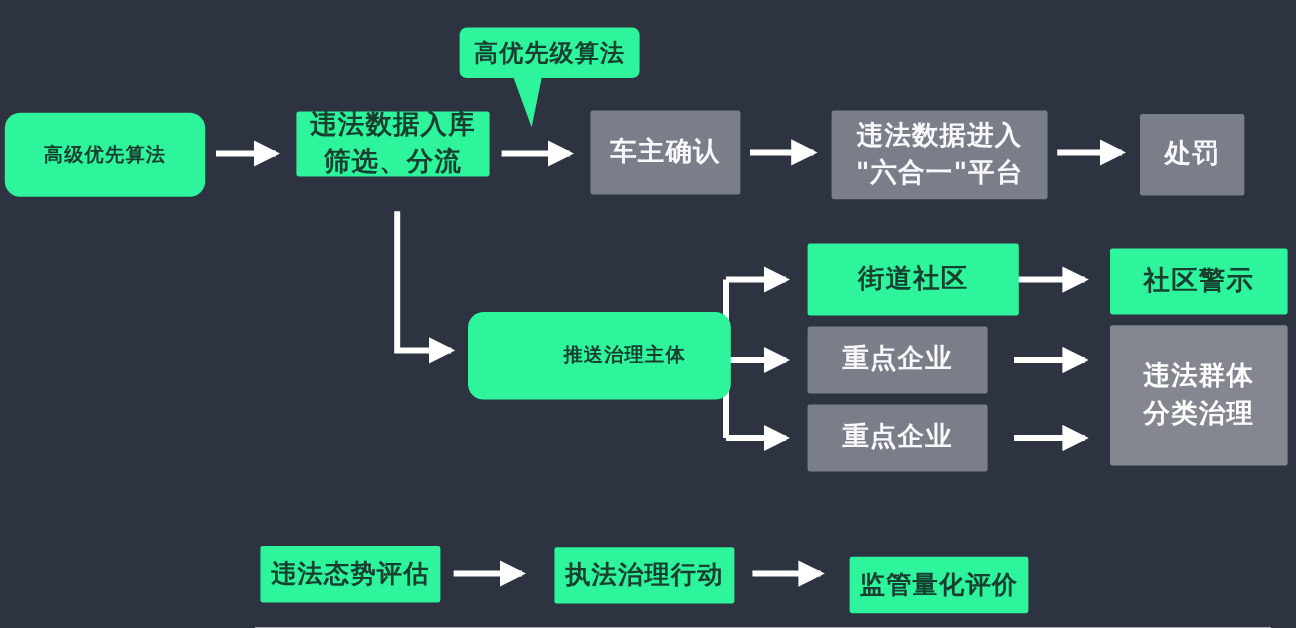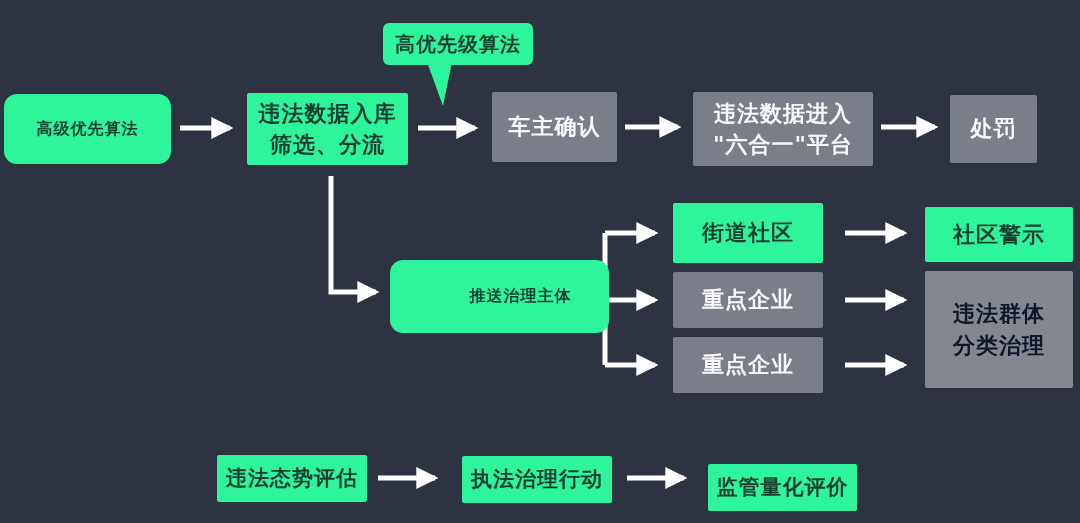--- a/index.html
+++ b/index.html
@@ -15,21 +15,21 @@
     position:absolute;
     display:flex; flex-direction:column;
     align-items:center; justify-content:center;
     font-weight:700; text-align:center;
     border-radius:2px;
     letter-spacing:1px;
     line-height:1.42;
   }
   .green { background:#2ef49c; color:#173f30; }
   .gray  { background:#7a7e88; color:#f7f8fa; }
-  .gray-lg { background:#84878f; color:#0f172a;align-items:center; }
+  .gray-lg { background:#84878f; color:#ffffff;align-items:center; }
   .fs23 { font-size:16px;border-radius:13px; }
   .fs22 { font-size:22px; }
   .fs21 { font-size:21px; }
   .fs20 { font-size:20px; }
   .callout {
     position:absolute;
     display:flex; align-items:center; justify-content:center;
     background:#2ef49c; color:#173f30;
     font-weight:700; font-size:20px; letter-spacing:1px;
     border-radius:6px;
@@ -70,21 +70,21 @@
   </svg>
 
   <div class="callout fs20" style="left:383px; top:23px; width:150px; height:42px;">
     <span>高优先级算法</span>
   </div>
 
   <div class="node green fs23" style="left:4px; top:94px; width:167px; height:70px;">
     <span>高级优先算法</span>
   </div>
 
-  <div class="node green fs22" style="left:247px; top:93px; width:161px; height:72px;">
+  <div class="node green fs22" style="left:247px; top:93px; width:161px; height:54px;">
     <span>违法数据入库</span>
     <span>筛选、分流</span>
   </div>
 
   <div class="node gray fs22" style="left:492px; top:92px; width:125px; height:70px;">
     <span>车主确认</span>
   </div>
 
   <div class="node gray fs22" style="left:693px; top:92px; width:180px; height:74px;">
     <span>违法数据进入</span>
@@ -92,21 +92,21 @@
   </div>
 
   <div class="node gray fs22" style="left:950px; top:95px; width:87px; height:68px;">
     <span>处罚</span>
   </div>
 
   <div class="node green fs23" style="left:390px; top:260px; width:177px; height:73px;padding-left:42px;">
     <span>推送治理主体</span>
   </div>
 
-  <div class="node green fs22" style="left:673px; top:203px; width:150px; height:60px;">
+  <div class="node green fs22" style="left:673px; top:203px; width:176px; height:60px;">
     <span>街道社区</span>
   </div>
 
   <div class="node gray fs22" style="left:673px; top:272px; width:150px; height:56px;">
     <span>重点企业</span>
   </div>
 
   <div class="node gray fs22" style="left:673px; top:337px; width:150px; height:56px;">
     <span>重点企业</span>
   </div>

